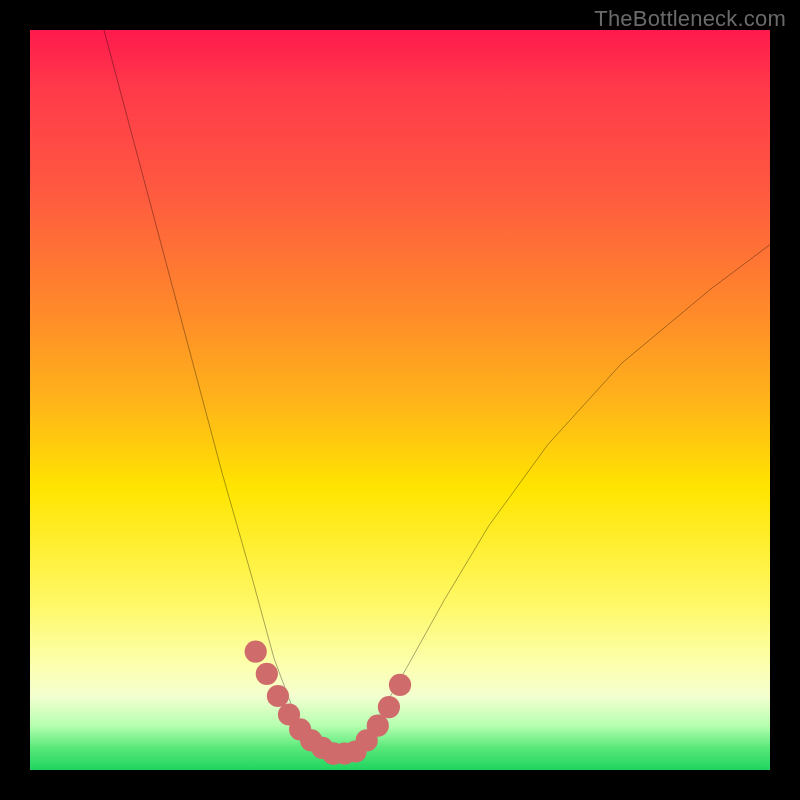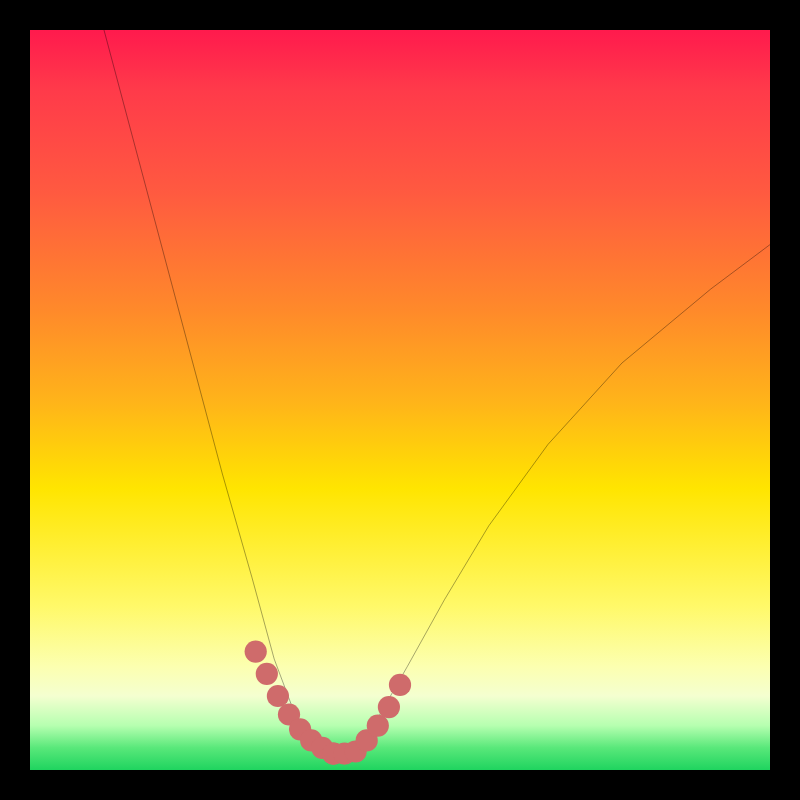--- a/index.html
+++ b/index.html
@@ -55,20 +55,21 @@
     color: #6a6a6a;
     font-size: 22px;
     letter-spacing: 0.2px;
     font-weight: 400;
   }
 </style>
 </head>
 <body>
 
 <div class="frame">
+  <div class="watermark">TheBottleneck.com</div>
   <div class="plot">
     <div class="gradient"></div>
     <svg class="curves" viewBox="0 0 100 100" preserveAspectRatio="none">
       <g id="paths">
           <path d="M10 0 L14 15 L18 30 L22 45 L26 60 L30 74 L33 85 L36 93 L38.5 97.5" fill="none" stroke="#000" stroke-width="0.35" vector-effect="non-scaling-stroke"></path>
           <path d="M44 97.5 L47 93 L51 86 L56 77 L62 67 L70 56 L80 45 L92 35 L100 29" fill="none" stroke="#000" stroke-width="0.35" vector-effect="non-scaling-stroke"></path>
           <path d="M38.5 97.5 L40 98.3 L41.5 98.5 L43 98.3 L44 97.5" fill="none" stroke="#000" stroke-width="0.35" vector-effect="non-scaling-stroke"></path>
         </g>
       <g id="dots">
           <circle cx="30.5" cy="84" r="1.5" fill="#cf6b6b"></circle>

